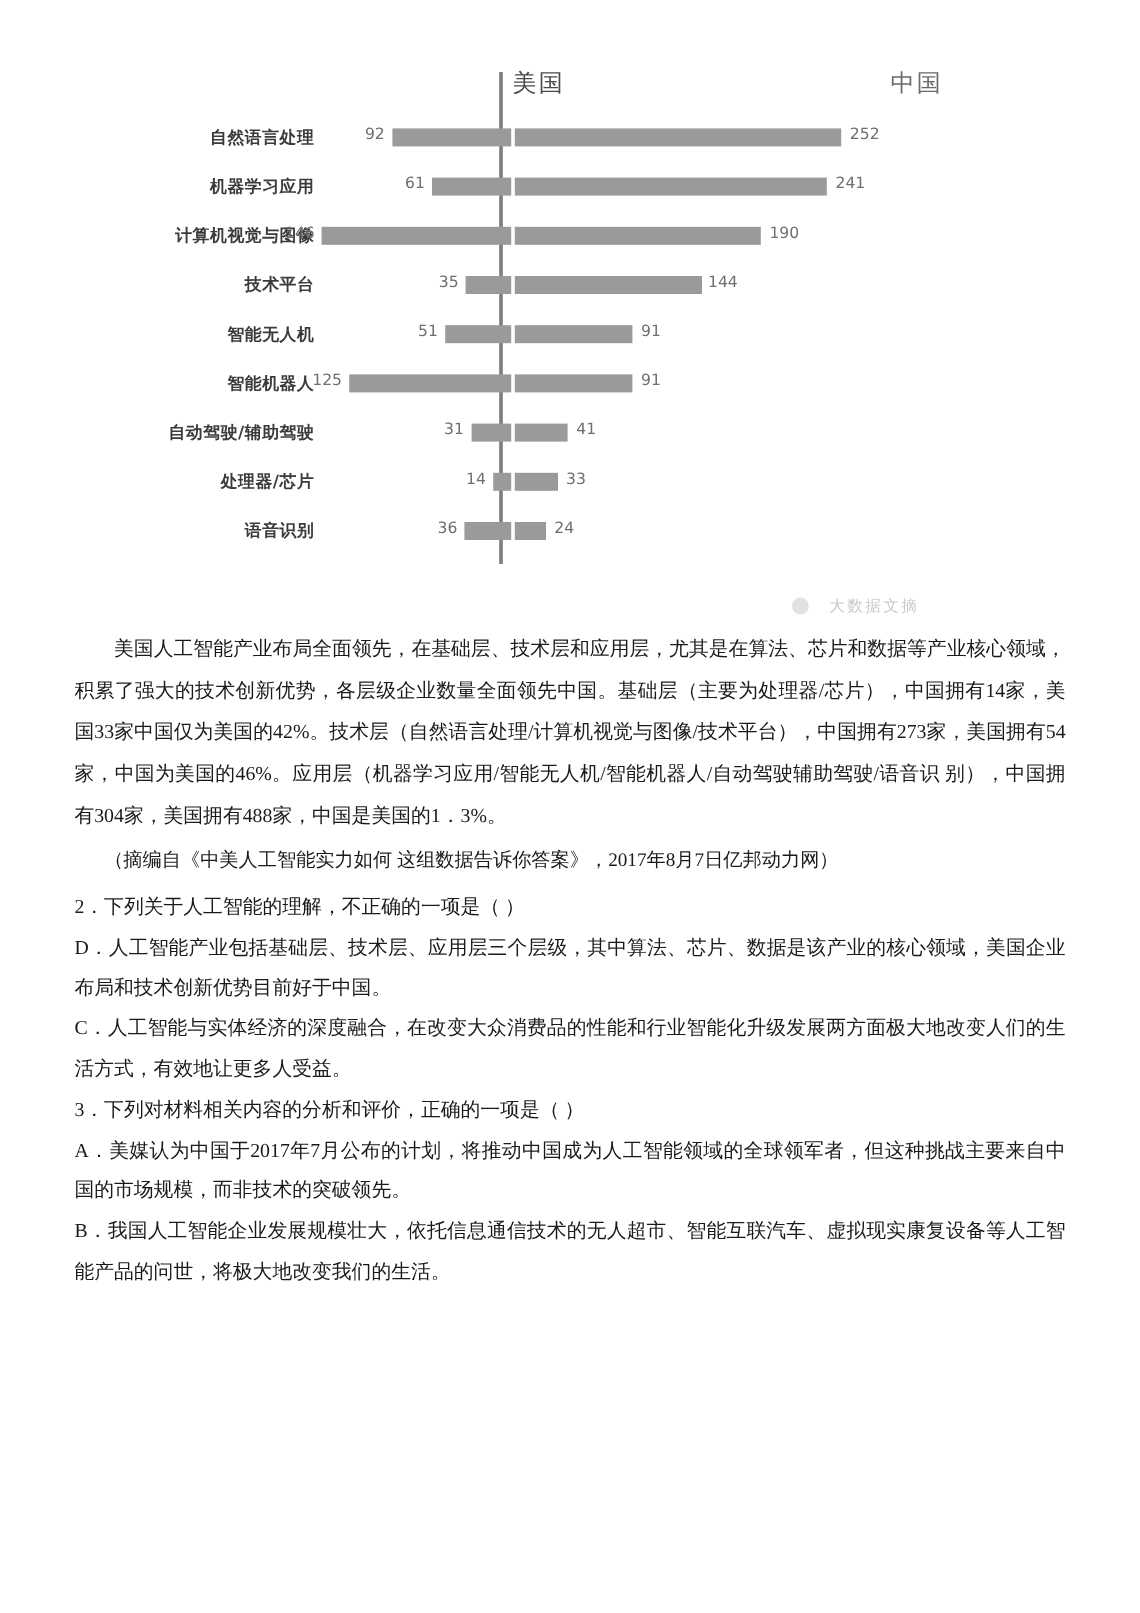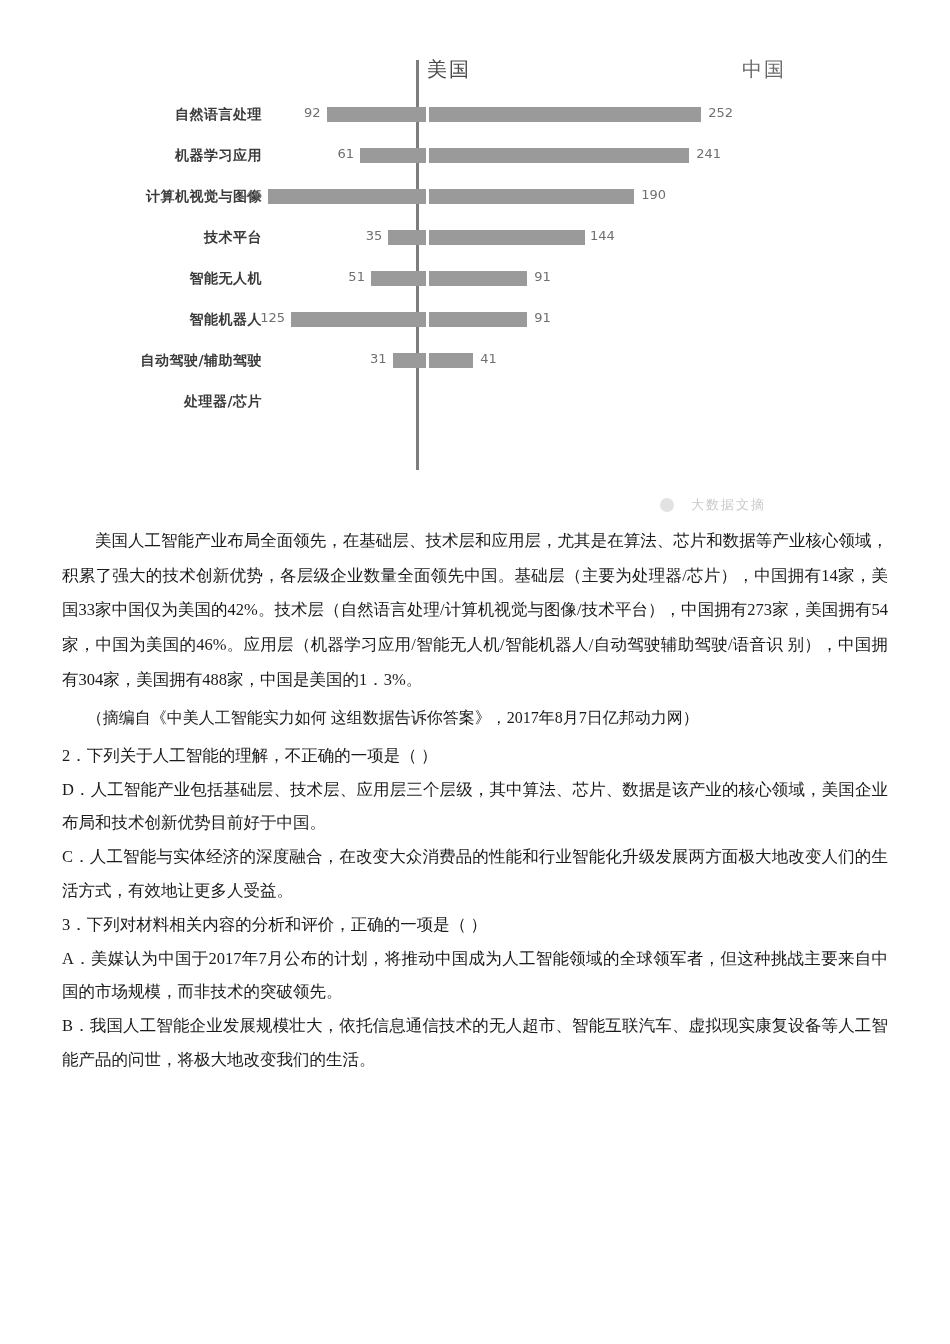--- a/index.html
+++ b/index.html
@@ -215,20 +215,35 @@
           <div class="row-label">自动驾驶/辅助驾驶</div>
           <div class="bars">
             <div class="bar-left" style="left: 120.52px; right: auto; width: 33.48px;"></div>
             <div class="val val-left" style="left: 86.52px; width: 28px;">31</div>
             <div class="bar-right" style="left: 157px; width: 44.28px;"></div>
             <div class="val val-right" style="left: 208.28px;">41</div>
           </div>
         </div>
         <div class="row">
           <div class="row-label">处理器/芯片</div>
+          <div class="bars">
+            <div class="bar-left" style="left: 138.88px; right: auto; width: 15.12px;"></div>
+            <div class="val val-left" style="left: 104.88px; width: 28px;">14</div>
+            <div class="bar-right" style="left: 157px; width: 35.64px;"></div>
+            <div class="val val-right" style="left: 199.64px;">33</div>
+          </div>
+        </div>
+        <div class="row">
+          <div class="row-label">语音识别</div>
+          <div class="bars">
+            <div class="bar-left" style="left: 115.12px; right: auto; width: 38.88px;"></div>
+            <div class="val val-left" style="left: 81.12px; width: 28px;">36</div>
+            <div class="bar-right" style="left: 157px; width: 25.92px;"></div>
+            <div class="val val-right" style="left: 189.92px;">24</div>
+          </div>
         </div>
       </div>
 
     <div class="watermark">
       <span class="wm-icon"></span>
       <span>大数据文摘</span>
     </div>
   </div>
 
   <p class="para indent">美国人工智能产业布局全面领先，在基础层、技术层和应用层，尤其是在算法、芯片和数据等产业核心领域，积累了强大的技术创新优势，各层级企业数量全面领先中国。基础层（主要为处理器/芯片），中国拥有14家，美国33家中国仅为美国的42%。技术层（自然语言处理/计算机视觉与图像/技术平台），中国拥有273家，美国拥有54家，中国为美国的46%。应用层（机器学习应用/智能无人机/智能机器人/自动驾驶辅助驾驶/语音识 别），中国拥有304家，美国拥有488家，中国是美国的1．3%。</p>

